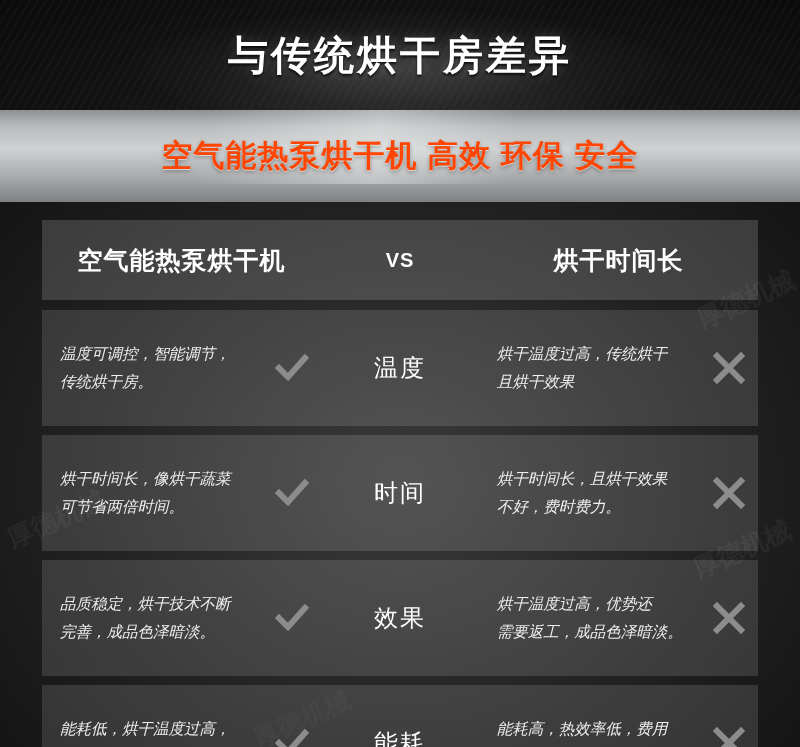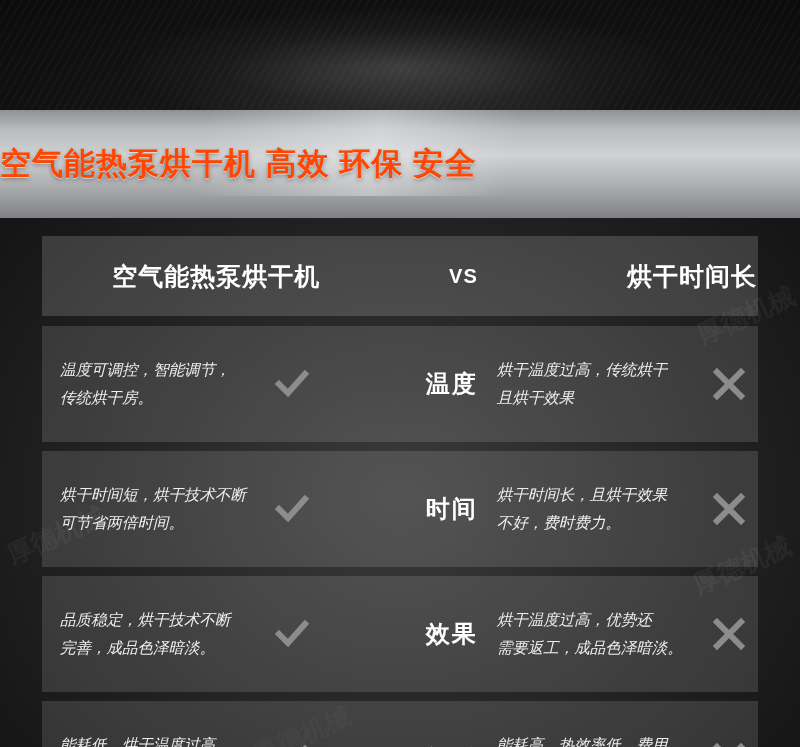--- a/index.html
+++ b/index.html
@@ -57,24 +57,25 @@
     font-weight: bold;
     color: #ffffff;
     letter-spacing: 3px;
     text-shadow: 0 2px 3px rgba(0,0,0,0.85), 0 0 12px rgba(255,255,255,0.18);
     white-space: nowrap;
   }
 
   
   .headband {
     position: relative;
-    height: 108px;
+    height: 92px;
     background: linear-gradient(180deg, #8e9093 0%, #b9bbbd 18%, #cfd1d2 42%, #a9abad 72%, #7e8084 100%);
     display: flex;
     align-items: center;
+    justify-content: center;
     overflow: hidden;
   }
   .headband .sheen {
     position: absolute;
     left: -10%;
     top: -40%;
     width: 120%;
     height: 120%;
     background: linear-gradient(100deg, rgba(255,255,255,0) 30%, rgba(255,255,255,0.35) 48%, rgba(255,255,255,0) 62%);
   }
@@ -114,21 +115,21 @@
     border-collapse: collapse;
     table-layout: fixed;
   }
   table.compare col.c-left  { width: 39%; }
   table.compare col.c-mid   { width: 22%; }
   table.compare col.c-right { width: 39%; }
 
   .hdr td {
     background: rgba(255,255,255,0.16);
     height: 78px;
-    text-align: right;
+    text-align: center;
     vertical-align: middle;
     color: #ffffff;
     font-size: 25px;
     font-weight: bold;
     letter-spacing: 1px;
     border: none;
   }
   .hdr td.vs-cell {
     font-size: 20px;
   }
@@ -145,23 +146,23 @@
     position: relative;
     padding: 10px 56px 10px 18px;
     font-size: 15.5px;
     line-height: 28px;
   }
   tr.datarow td.side.right {
     padding: 10px 56px 10px 18px;
     margin-top: 28px;
   }
   tr.datarow td.mid {
-    text-align: right;
+    text-align: center;
     font-size: 24px;
-    font-weight: bold;
+    font-weight: normal;
     color: #ffffff;
     letter-spacing: 2px;
     background: rgba(255,255,255,0.13);
   }
   .rowgap td { height: 9px; padding: 0; background: transparent; }
 
   .mark {
     position: absolute;
     right: 12px;
     top: 50%;
@@ -174,20 +175,21 @@
   .txt-line { display: block; font-style: italic; }
 </style>
 </head>
 <body>
 
 <div class="page">
 
   <div class="banner">
     <div class="diag"></div>
     <div class="glow"></div>
+    <div class="banner-title">与传统烘干房差异</div>
   </div>
 
   <div class="headband">
     <div class="sheen"></div>
     <div class="headband-title">空气能热泵烘干机 高效 环保 安全</div>
   </div>
 
   <div class="compare-wrap">
 
     <div class="wm wm1">厚德机械</div>
@@ -231,21 +233,21 @@
                 </svg>
             </span>
           </td>
         </tr>
         <tr class="rowgap">
             <td colspan="3"></td>
           </tr>
 
         <tr class="datarow">
           <td class="side left">
-            <span class="txt-line">烘干时间短，烘干技术不断</span>
+            <span class="txt-line">烘干时间长，像烘干蔬菜</span>
             <span class="txt-line">可节省两倍时间。</span>
             <span class="mark">
               <svg viewBox="0 0 34 34">
                   <path d="M4 17 L13 26 L30 7" fill="none" stroke="#8c8c8c" stroke-width="6" stroke-linecap="square" stroke-linejoin="miter"></path>
                 </svg>
             </span>
           </td>
           <td class="mid">时间</td>
           <td class="side right">
             <span class="txt-line">烘干时间长，且烘干效果</span>

